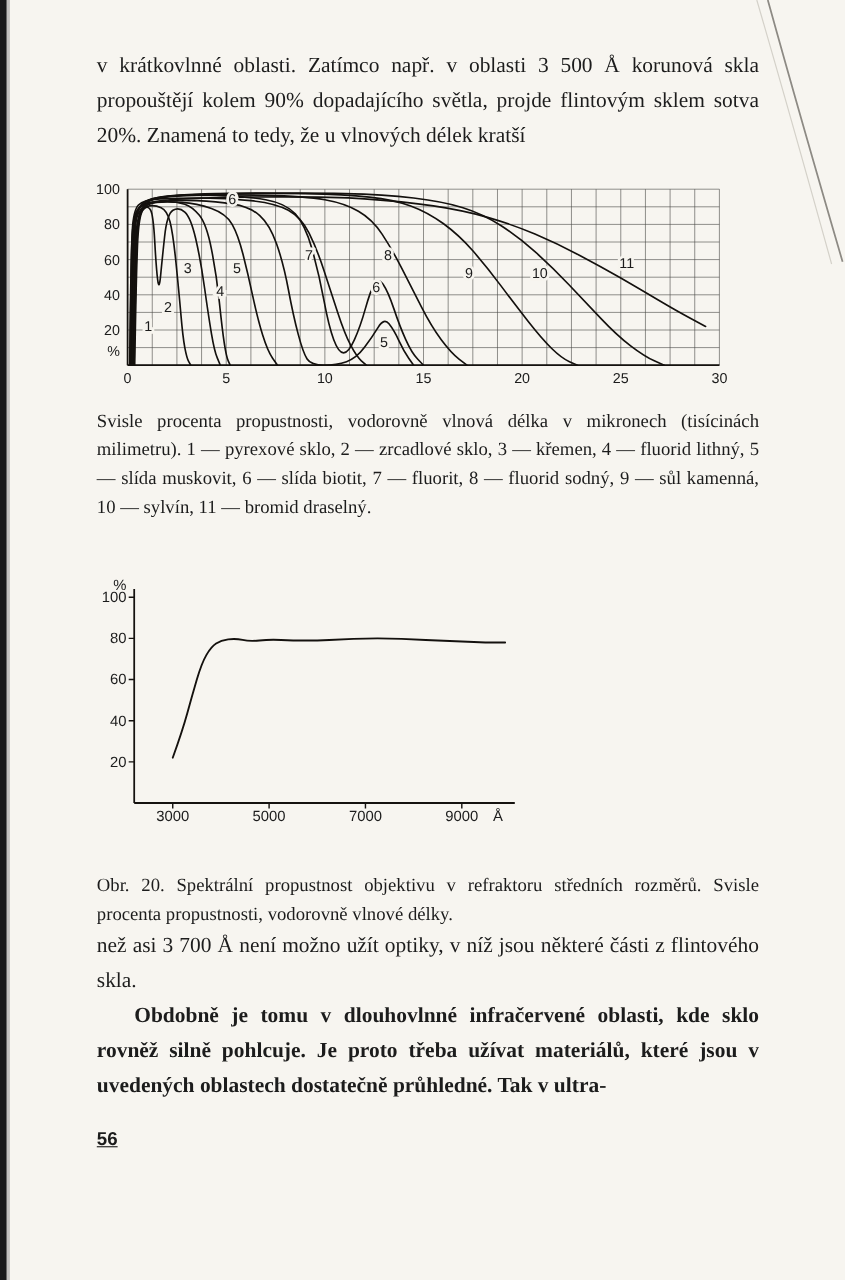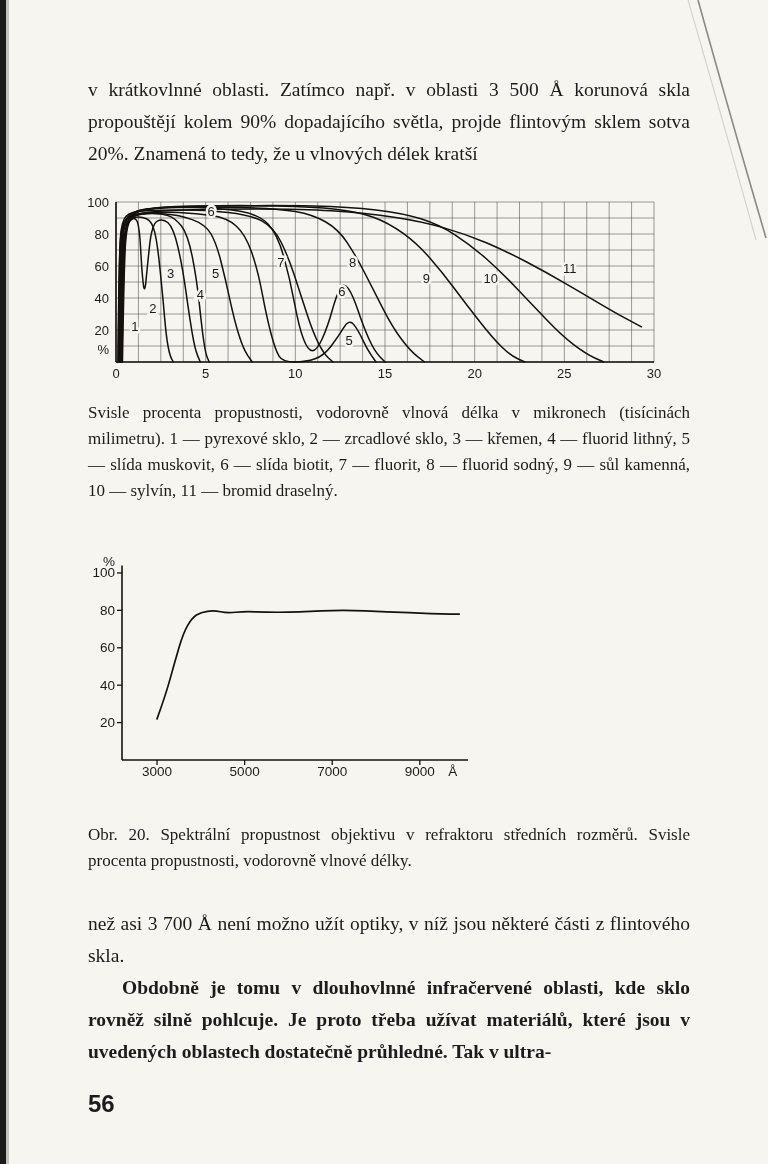--- a/index.html
+++ b/index.html
@@ -4,34 +4,35 @@
 <style>
   html,body{margin:0;padding:0;}
   body{
     width:768px;height:1164px;position:relative;overflow:hidden;
     background:#f7f5f0;color:#1c1c1c;
     font-family:"Liberation Serif", serif;
   }
   .scan-edge{position:absolute;left:0;top:0;bottom:0;width:6px;background:#1a1a1a;}
   .scan-edge-soft{position:absolute;left:6px;top:0;bottom:0;width:3px;background:rgba(40,40,40,.25);}
   .curl{position:absolute;top:0;right:0;}
-  .content{position:absolute;left:88px;top:74px;width:602px;}
+  .content{position:absolute;left:88px;top:44px;width:602px;}
   p{margin:0;}
   .body-text{font-size:19.5px;line-height:32px;text-align:justify;}
   .fig42{margin:12px 0 0 -2px;}
   .fig43{margin:40px 0 0 0;}
   figure{padding:0;}
   svg{display:block;}
   .caption{font-size:17px;line-height:26px;text-align:justify;margin-top:14px;}
   .caption-43{margin-top:26px;}
-  .after-1{margin-top:34px;}
+  .after-1{}
   .after-2{text-indent:34px;font-weight:bold;}
   .page-number{
-    margin-top:22px;font-weight:bold;font-size:24px;
+    margin-top:22px;font-weight:bold;font-size:17px;
     font-family:"Liberation Sans", sans-serif;
+    text-decoration:underline;
   }
 </style>
 </head>
 <body>
 
 <div class="scan-edge"></div>
 <div class="scan-edge-soft"></div>
 
 <svg class="curl" width="84" height="242" viewBox="0 0 84 242">
   <path d="M 14 0 Q 44 108 82 238" fill="none" stroke="#8d8a84" stroke-width="1.6"></path>

